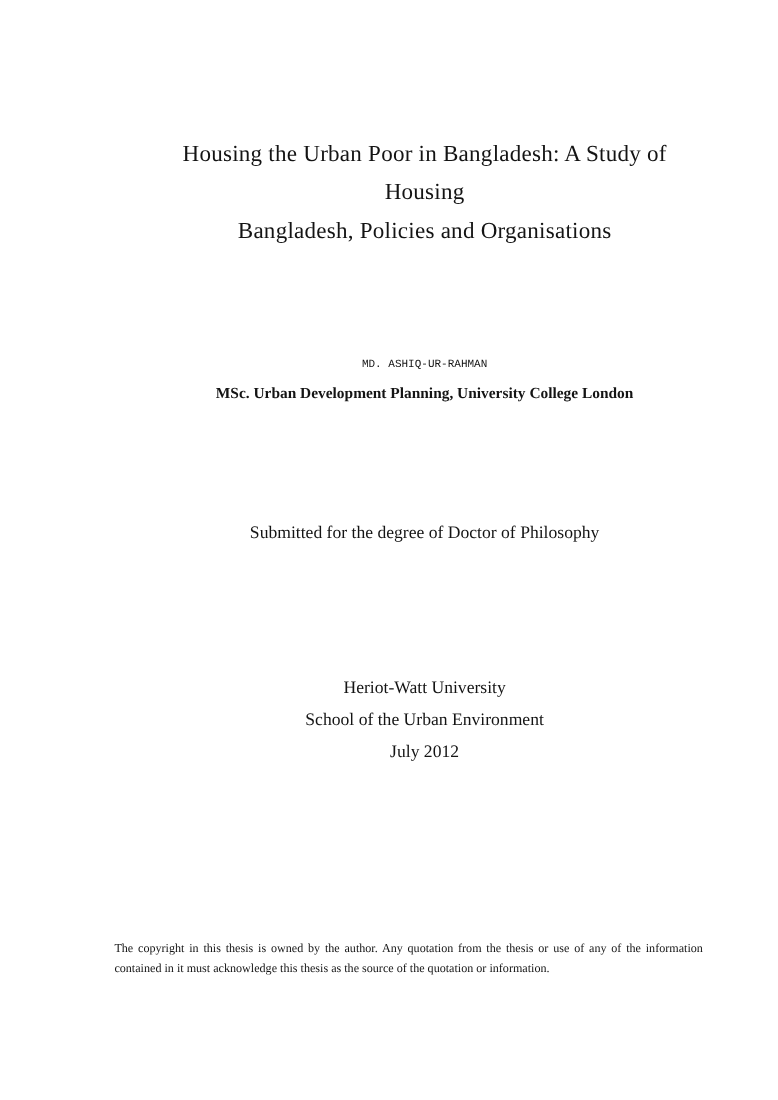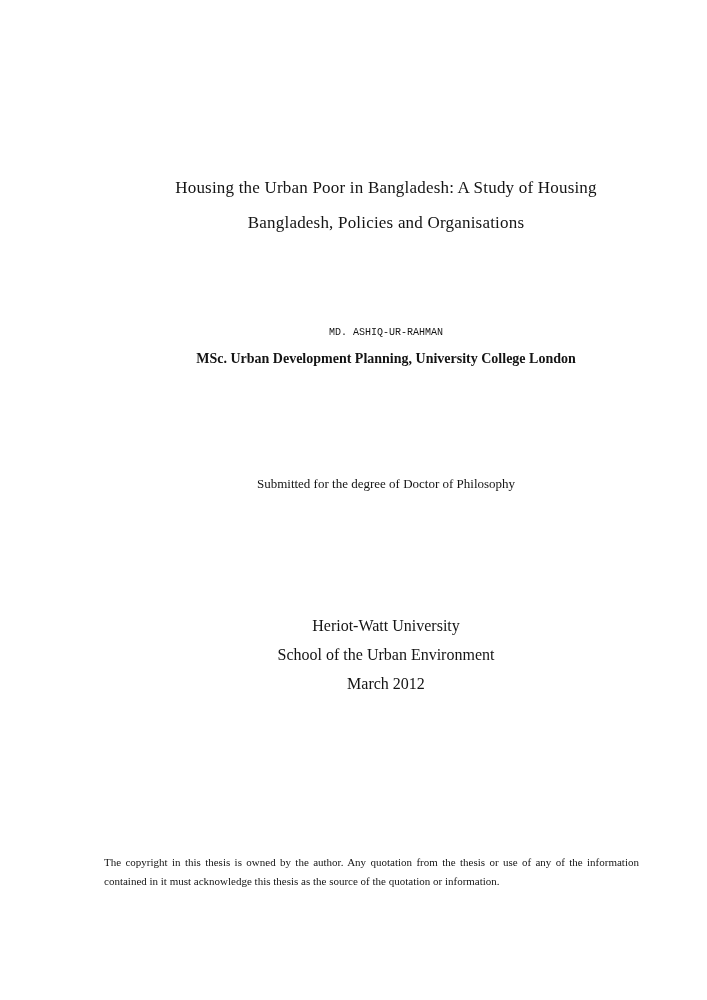--- a/index.html
+++ b/index.html
@@ -17,40 +17,39 @@
     color: #141414;
   }
   .abs { position: absolute; }
   .centered-area {
     left: 133px;
     width: 506px;
     text-align: center;
   }
   .title-block {
     top: 122px;
-    font-size: 17px;
+    font-size: 21px;
     line-height: 35px;
     letter-spacing: 0.2px;
-    margin-top: 48px;
   }
   .author-line {
     top: 327px;
     font-size: 10px;
     line-height: normal;
     font-family: Liberation Mono, monospace;
   }
   .credentials-line {
     top: 351px;
     font-size: 14px;
     line-height: normal;
     font-weight: bold;
   }
   .degree-line {
     top: 476px;
-    font-size: 13px;
+    font-size: 16px;
     line-height: normal;
   }
   .institution-block {
     top: 611px;
     font-size: 16px;
     line-height: 29px;
   }
   .copyright-block {
     top: 853px;
     left: 104px;
@@ -72,18 +71,18 @@
 
   <div class="abs centered-area author-line">MD. ASHIQ-UR-RAHMAN</div>
 
   <div class="abs centered-area credentials-line">MSc. Urban Development Planning, University College London</div>
 
   <div class="abs centered-area degree-line">Submitted for the degree of Doctor of Philosophy</div>
 
   <div class="abs centered-area institution-block">
     <div>Heriot-Watt University</div>
     <div>School of the Urban Environment</div>
-    <div>March 2012</div>
+    <div>July 2012</div>
   </div>
 
   <div class="abs copyright-block">The copyright in this thesis is owned by the author. Any quotation from the thesis or use of any of the information contained in it must acknowledge this thesis as the source of the quotation or information.</div>
 
 </div>
 
 </body></html>

